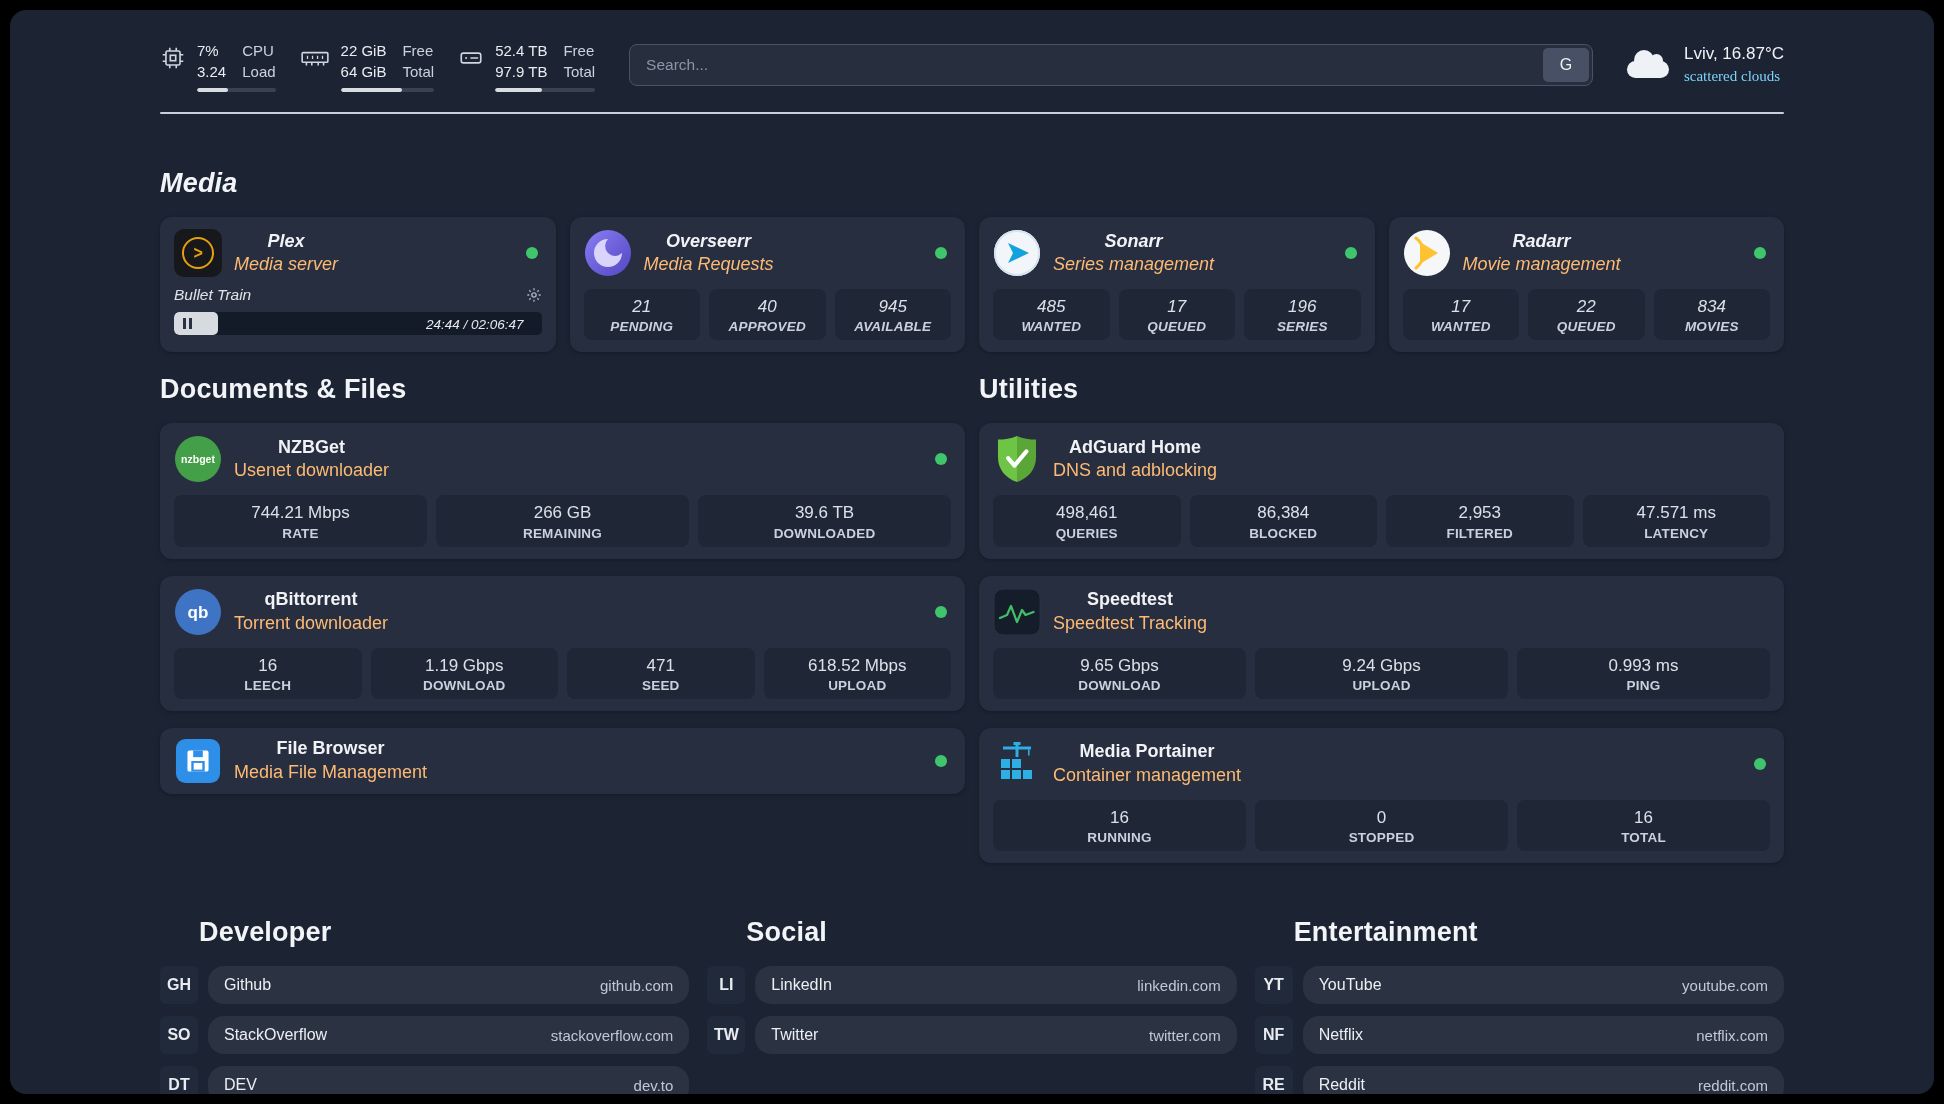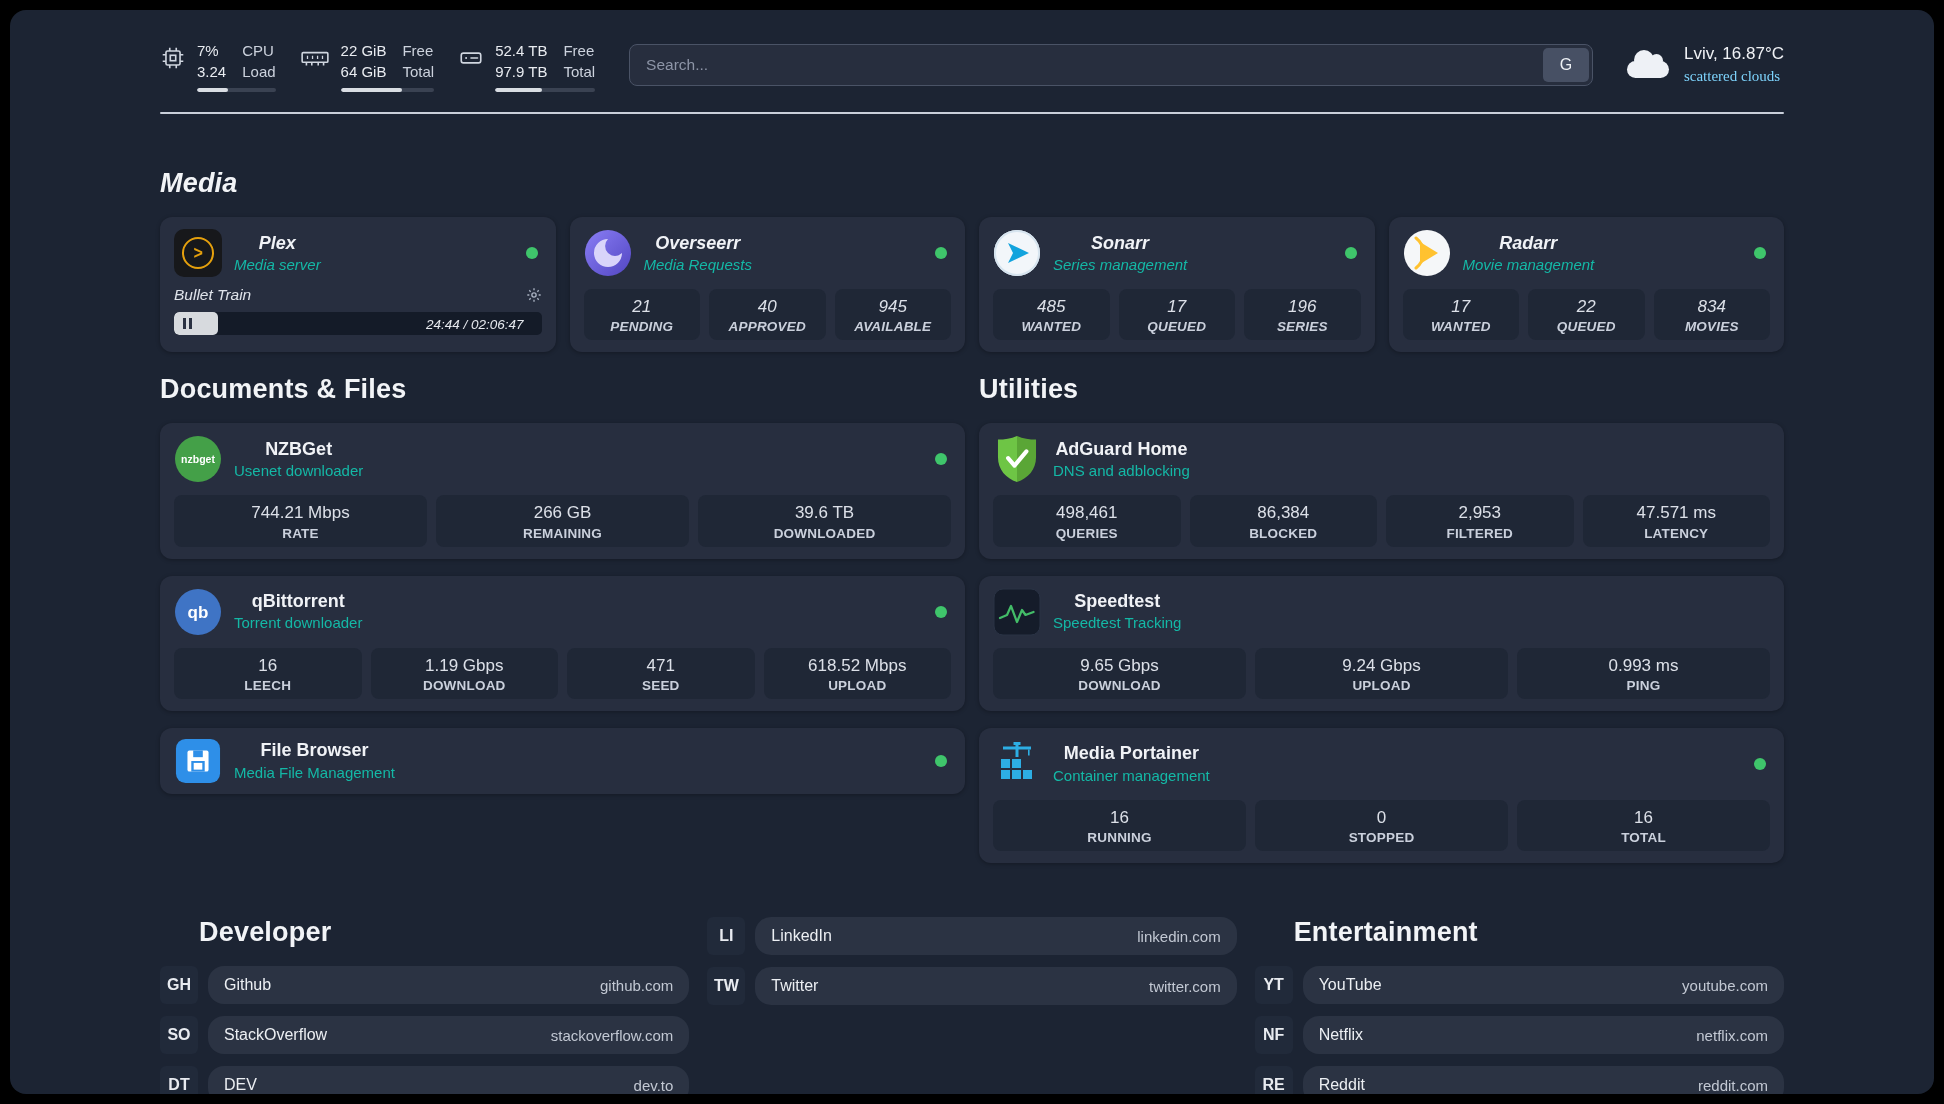--- a/index.html
+++ b/index.html
@@ -39,21 +39,21 @@
   .section-title { font-size: 27px; font-weight: 600; color: #f2f4f7; letter-spacing: .2px; }
   .media-section { margin-top: 54px; font-style: italic; }
   .media-grid { margin-top: 18px; display: grid; grid-template-columns: repeat(4, 1fr); gap: 14px; }
 
   .card { background: #272e3f; border-radius: 12px; padding: 12px 14px; box-shadow: 0 1px 4px rgba(0,0,0,.3); cursor: pointer; }
   .card.slim { padding: 9px 14px; }
   .card-head { display: flex; align-items: center; gap: 12px; }
   .app-icon { width: 48px; height: 48px; flex: 0 0 48px; display: flex; align-items: center; justify-content: center; }
   .card-titles { display: flex; flex-direction: column; line-height: 1.3; min-width: 0; text-align: center; }
   .card-name { font-size: 18px; font-weight: 600; color: #f0f2f6; white-space: nowrap; }
-  .card-sub { font-size: 15px; color: #14b8a6; white-space: nowrap; }
+  .card-sub { font-size: 18px; color: #fdba74; white-space: nowrap; }
   .spacer { flex: 1; }
   .status-dot { width: 12px; height: 12px; border-radius: 50%; background: #3fc56b; margin-right: 4px; flex: 0 0 12px; }
 
   .stats-row { display: flex; gap: 9px; margin-top: 12px; }
   .stat { flex: 1; background: #1f2736; border-radius: 8px; text-align: center; padding: 7px 4px 6px; }
   .stat-value { font-size: 17px; color: #dce0e8; line-height: 1.25; }
   .stat-label { font-size: 13.5px; font-weight: 700; color: #cad0dc; margin-top: 2px; letter-spacing: .2px; }
 
   
   .player { margin-top: 9px; }
@@ -568,20 +568,21 @@
           <span class="bm-abbr">DT</span>
           <span class="bm-bar">
             <span class="bm-name">DEV</span>
             <span class="bm-url">dev.to</span>
           </span>
         </div>
       </div>
     </section>
 
     <section class="bm-col">
+      <h2 class="section-title bm-title">Social</h2>
       <div class="bm-list">
         <div class="bm-row">
           <span class="bm-abbr">LI</span>
           <span class="bm-bar">
             <span class="bm-name">LinkedIn</span>
             <span class="bm-url">linkedin.com</span>
           </span>
         </div>
         <div class="bm-row">
           <span class="bm-abbr">TW</span>

